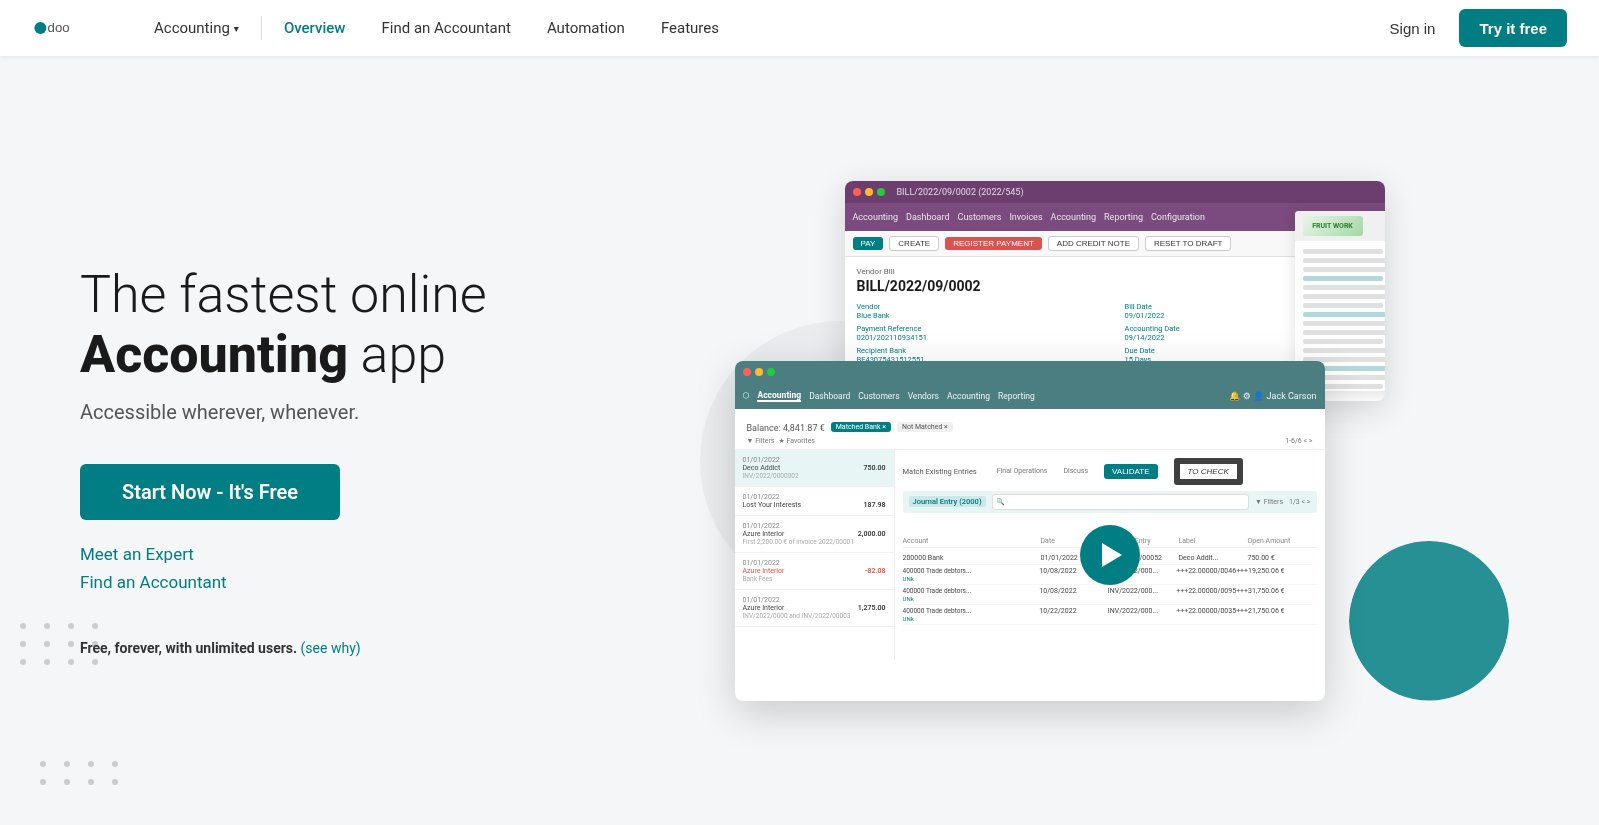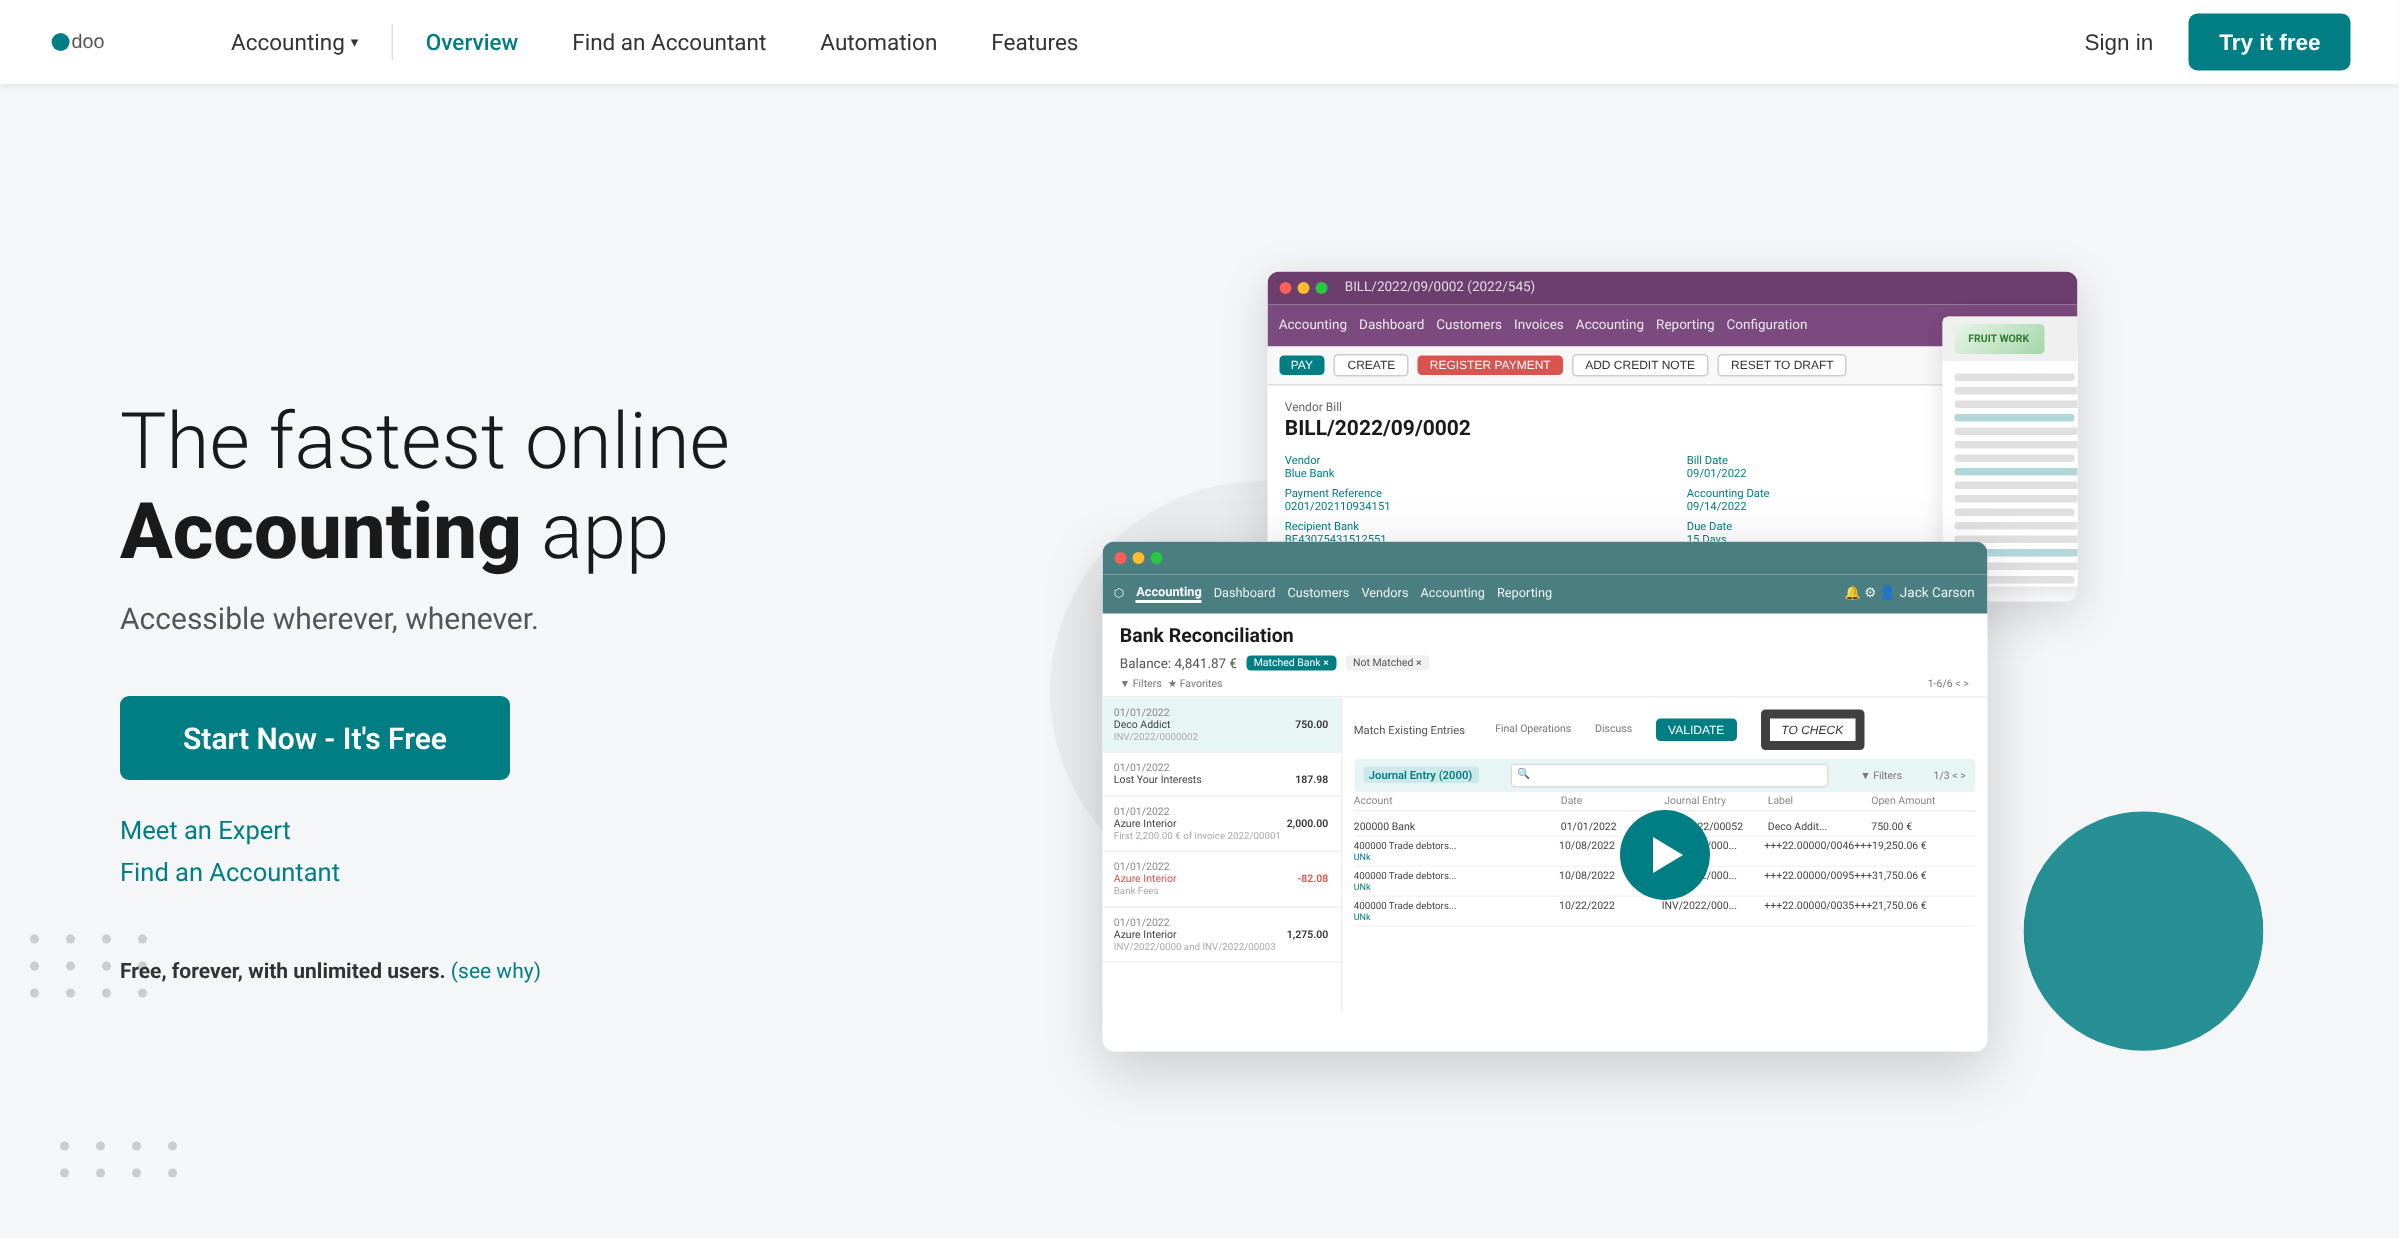--- a/index.html
+++ b/index.html
@@ -629,21 +629,20 @@
           <span class="mock-nav2-item mock-nav2-active">Accounting</span>
           <span class="mock-nav2-item">Dashboard</span>
           <span class="mock-nav2-item">Customers</span>
           <span class="mock-nav2-item">Vendors</span>
           <span class="mock-nav2-item">Accounting</span>
           <span class="mock-nav2-item">Reporting</span>
           <span class="mock-nav2-item" style="margin-left:auto;font-size:9px;">🔔 ⚙ 👤 Jack Carson</span>
         </div>
 
         <div class="mock-br-header">
-          <div class="mock-br-title">Bank Reconciliation</div>
           <div style="display:flex;align-items:center;gap:6px;margin-top:4px;">
             <span class="mock-br-balance">Balance: 4,841.87 €</span>
             <span style="font-size:7px;background:#017E84;color:#fff;border-radius:3px;padding:1px 5px;">Matched Bank ×</span>
             <span style="font-size:7px;background:#f0f0f0;color:#555;border-radius:3px;padding:1px 5px;">Not Matched ×</span>
           </div>
           <div style="display:flex;align-items:center;gap:4px;margin-top:4px;font-size:7px;color:#777;">
             <span>▼ Filters</span>
             <span>★ Favorites</span>
             <span style="margin-left:auto;">1-6/6 &lt; &gt;</span>
           </div>
@@ -695,21 +694,21 @@
 
           <div class="mock-br-right">
             <div class="mock-br-actions">
               <span style="font-size:7.5px;color:#555;margin-right:4px;">Match Existing Entries</span>
               <span style="font-size:7px;color:#777;">Final Operations</span>
               <span style="font-size:7px;color:#777;">Discuss</span>
               <button class="mock-validate">VALIDATE</button>
               <button class="mock-tocheck">TO CHECK</button>
             </div>
 
-            <div style="display:flex;align-items:center;gap:21px;margin-bottom:0;background:#e8f5f5;padding:3px 6px;border-radius:3px;">
+            <div style="display:flex;align-items:center;gap:6px;margin-bottom:22px;background:#e8f5f5;padding:3px 6px;border-radius:3px;">
               <span style="font-size:7.5px;font-weight:600;color:#017E84;background:#cce8e8;padding:1px 4px;border-radius:2px;">Journal Entry (2000)</span>
               <input type="text" style="flex: 1 1 0%; border: 1px solid rgb(221, 221, 221); border-radius: 3px; font-size: 7px; padding: 1px 4px; height: 16px;" placeholder="🔍">
               <span style="font-size:7px;color:#777;">▼ Filters</span>
               <span style="font-size:7px;color:#777;">1/3 &lt; &gt;</span>
             </div>
 
             <div class="mock-table-header">
               <span>Account</span>
               <span>Date</span>
               <span>Journal Entry</span>

